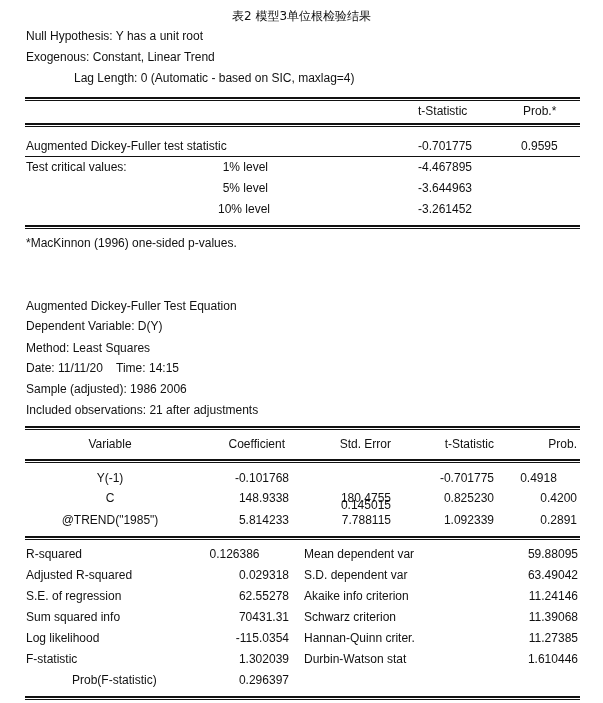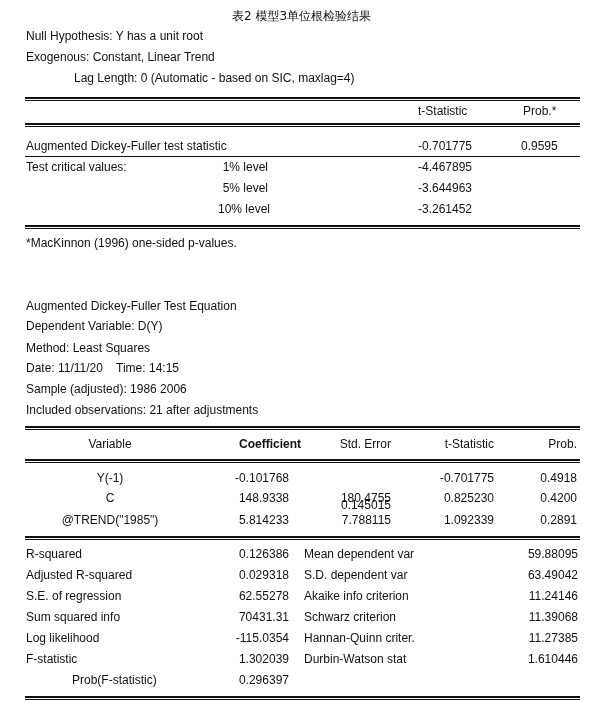--- a/index.html
+++ b/index.html
@@ -45,53 +45,53 @@
 
 <div class="t" style="left:26px; top:299px;">Augmented Dickey-Fuller Test Equation</div>
 <div class="t" style="left:26px; top:319px;">Dependent Variable: D(Y)</div>
 <div class="t" style="left:26px; top:341px;">Method: Least Squares</div>
 <div class="t" style="left:26px; top:361px; white-space:pre;">Date: 11/11/20    Time: 14:15</div>
 <div class="t" style="left:26px; top:382px;">Sample (adjusted): 1986 2006</div>
 <div class="t" style="left:26px; top:403px;">Included observations: 21 after adjustments</div>
 
 <div class="dbl" style="top:426px;"></div>
 <div class="t c" style="left:50px; width:120px; top:437px;">Variable</div>
-<div class="t r" style="left:202px; width:99px; top:437px;font-weight:bold;">Coefficient</div>
+<div class="t r" style="left:186px; width:99px; top:437px;">Coefficient</div>
 <div class="t r" style="left:292px; width:99px; top:437px;">Std. Error</div>
 <div class="t r" style="left:395px; width:99px; top:437px;">t-Statistic</div>
 <div class="t r" style="left:500px; width:77px; top:437px;">Prob.</div>
 <div class="dbl" style="top:459px;"></div>
 
 <div>
   <div class="t c" style="left:50px; width:120px; top:471px;">Y(-1)</div>
   <div class="t r" style="left:190px; width:99px; top:471px;">-0.101768</div>
   <div class="t r" style="left:292px; width:99px; top:466px;margin-top:32px;">0.145015</div>
   <div class="t r" style="left:395px; width:99px; top:471px;">-0.701775</div>
-  <div class="t r" style="left:500px; width:77px; top:471px;">0.4918</div>
+  <div class="t r" style="left:500px; width:77px; top:471px;text-align:center;">0.4918</div>
 </div>
 <div>
   <div class="t c" style="left:50px; width:120px; top:491px;">C</div>
   <div class="t r" style="left:190px; width:99px; top:491px;">148.9338</div>
   <div class="t r" style="left:292px; width:99px; top:491px;">180.4755</div>
   <div class="t r" style="left:395px; width:99px; top:491px;">0.825230</div>
   <div class="t r" style="left:500px; width:77px; top:491px;">0.4200</div>
 </div>
 <div>
   <div class="t c" style="left:50px; width:120px; top:513px;">@TREND("1985")</div>
   <div class="t r" style="left:190px; width:99px; top:513px;">5.814233</div>
   <div class="t r" style="left:292px; width:99px; top:513px;">7.788115</div>
   <div class="t r" style="left:395px; width:99px; top:513px;">1.092339</div>
   <div class="t r" style="left:500px; width:77px; top:513px;">0.2891</div>
 </div>
 <div class="dbl" style="top:536px;"></div>
 
 <div id="stats">
     <div>
       <div class="t" style="left:26px; top:547px;">R-squared</div>
-      <div class="t r" style="left:180px; width:109px; top:547px;">0.126386</div>
+      <div class="t r" style="left:180px; width:109px; top:547px;text-align:center;">0.126386</div>
       <div class="t" style="left:304px; top:547px;">Mean dependent var</div>
       <div class="t r" style="left:470px; width:108px; top:547px;">59.88095</div>
     </div>
     <div>
       <div class="t" style="left:26px; top:568px;">Adjusted R-squared</div>
       <div class="t r" style="left:180px; width:109px; top:568px;">0.029318</div>
       <div class="t" style="left:304px; top:568px;">S.D. dependent var</div>
       <div class="t r" style="left:470px; width:108px; top:568px;">63.49042</div>
     </div>
     <div>

